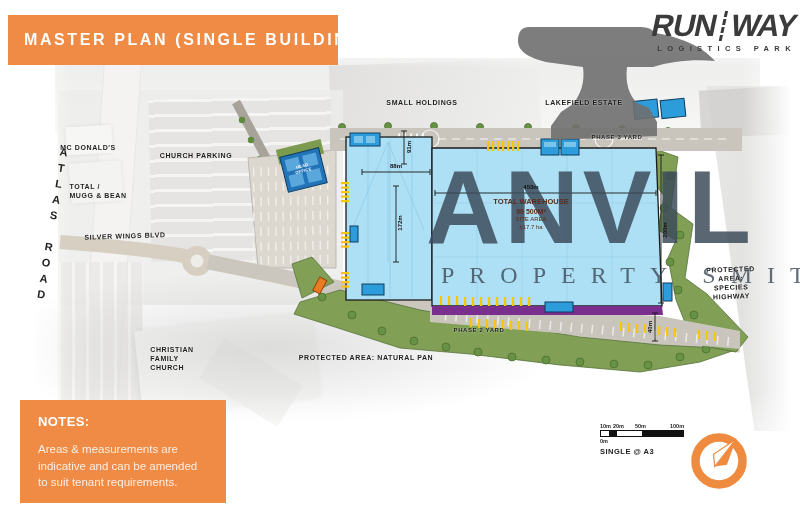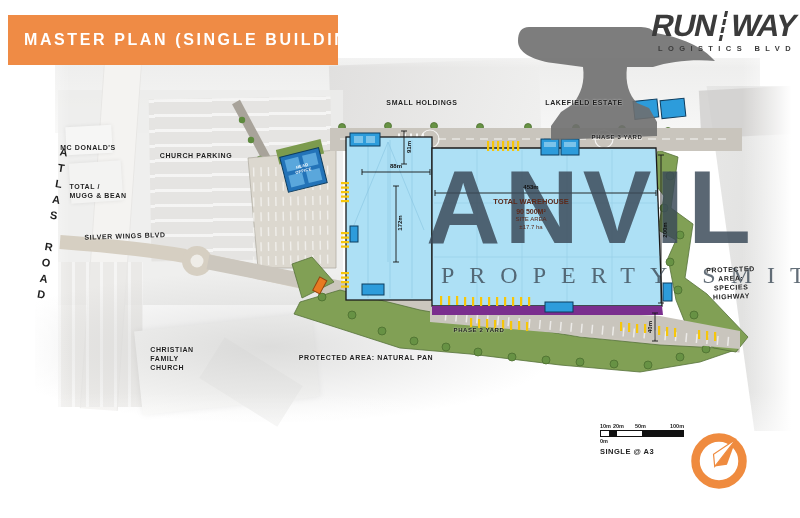--- a/index.html
+++ b/index.html
@@ -361,25 +361,29 @@
         C190,54 166,56 148,62 L122,62 C120,78 124,90 132,98 L144,103 L152,117 L152,131
         L46,135 L46,121 L56,107 L68,99 C76,89 80,77 78,62 L48,58 C26,55 13,47 13,36 Q13,22 24,22 Z"></path>
     </svg>
   </div>
   <div class="rw">
     <div class="rw-row">
       <span>RUN</span>
       <span class="rw-dash"></span>
       <span>WAY</span>
     </div>
-    <div class="rw-tag">LOGISTICS BLVD</div>
+    <div class="rw-tag">LOGISTICS PARK</div>
   </div>
 
   <div class="banner">MASTER PLAN (SINGLE BUILDING)</div>
 
+  <div class="notes">
+    <h4>NOTES:</h4>
+    <p>Areas &amp; measurements are indicative and can be amended to suit tenant requirements.</p>
+  </div>
 
   <div class="scale">
     <div class="row">
       <span class="s10">10m</span>
       <span class="s20">20m</span>
       <span class="s50">50m</span>
       <span class="s100">100m</span>
     </div>
     <div class="sbar">
       <i class="sb1"></i>

